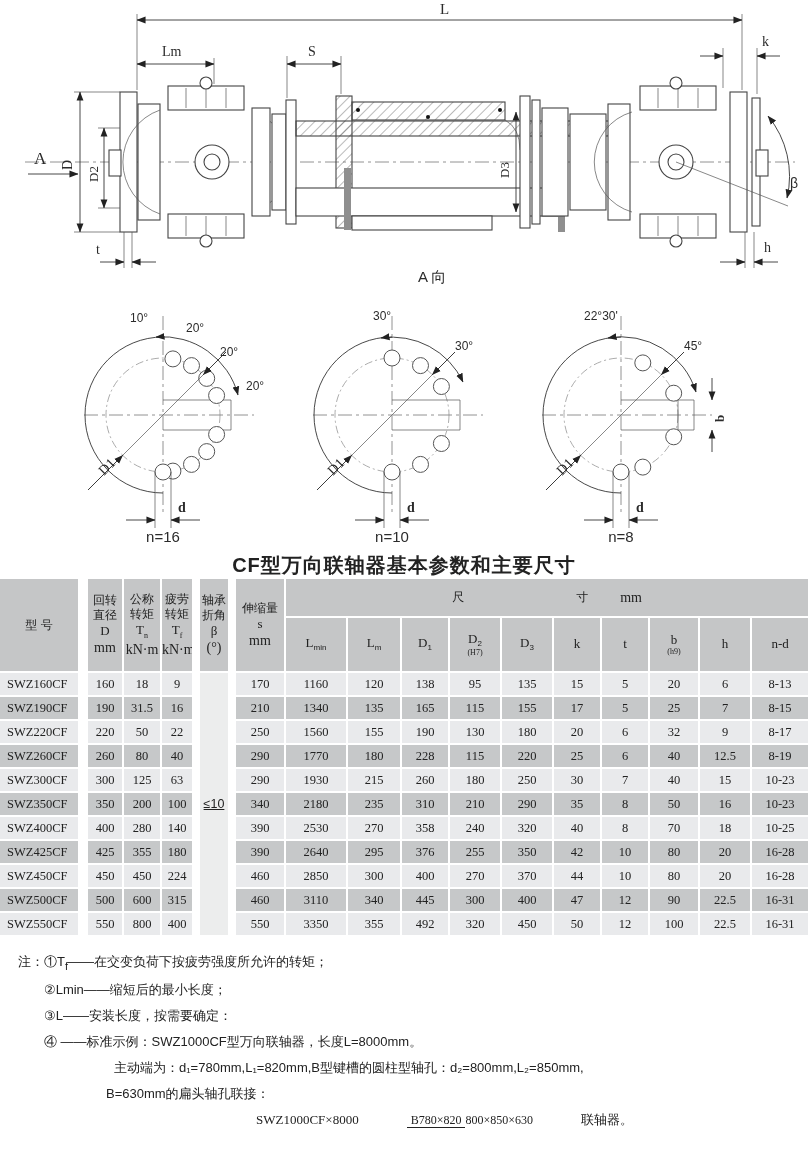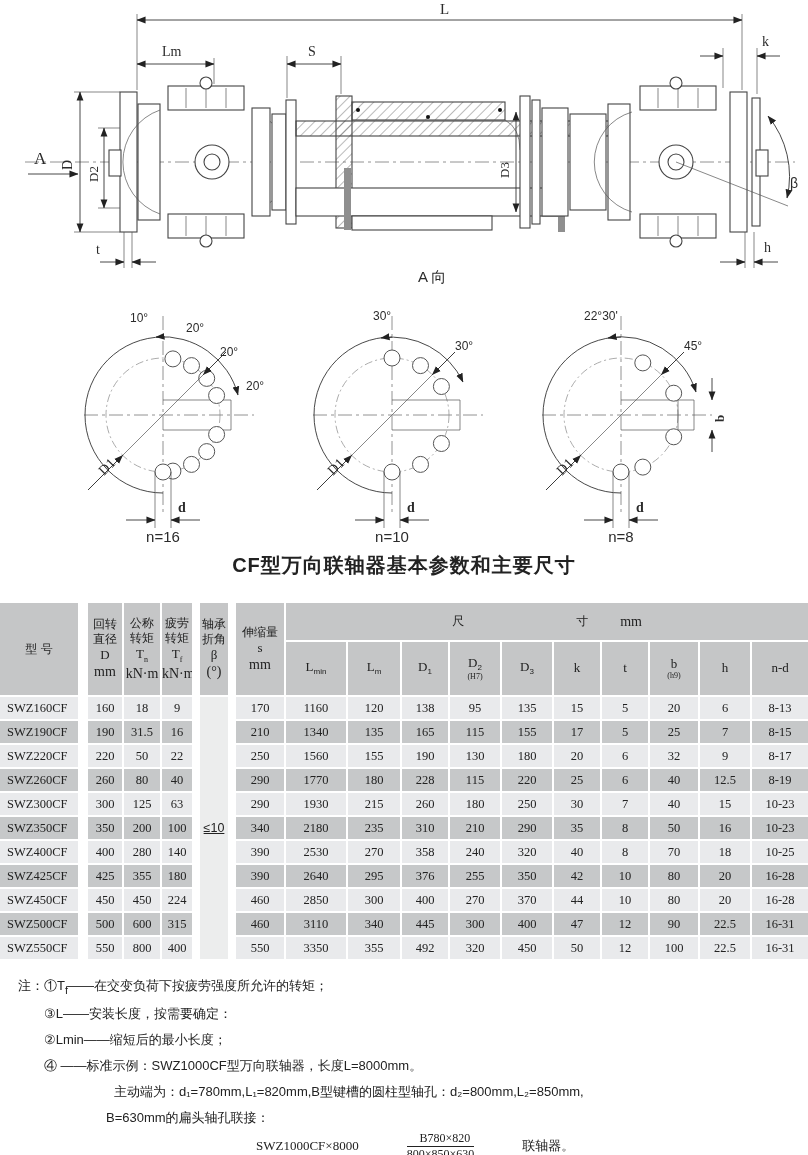--- a/index.html
+++ b/index.html
@@ -16,21 +16,21 @@
   .cl{stroke:#777;stroke-width:0.8;fill:none;stroke-dasharray:14 4 3 4;}
   .gray{fill:#8f8f8f;stroke:none;}
 
   
   .flanges{display:flex;justify-content:center;gap:14px;height:248px;}
   .hole{fill:#fff;stroke:#555;stroke-width:1;}
   .dash{stroke:#888;stroke-width:0.7;fill:none;stroke-dasharray:8 3 2 3;}
   .cap{font-size:15px;}
 
   
-  .title{text-align:center;font-size:20px;font-weight:bold;letter-spacing:1px;margin:4px 0 24px;}
+  .title{text-align:center;font-size:20px;font-weight:bold;letter-spacing:1px;margin:4px 0 0;}
 
   
   table.params{width:808px;table-layout:fixed;border-collapse:separate;border-spacing:0;font-size:12px;}
   .params th,.params td{border-right:2px solid #fff;border-bottom:2px solid #fff;
     text-align:center;vertical-align:middle;padding:0;overflow:hidden;}
   .params th:last-child,.params td:last-child{border-right:0;}
   .params th{background:#c5c6c7;font-weight:normal;font-size:12px;line-height:1.25;}
   .params th.r1{height:36px;}
   .params th.r2{height:52px;}
   .params th.big{height:92px;}
@@ -48,21 +48,21 @@
   .sizehead{display:flex;justify-content:center;align-items:center;}
   .sizehead .c1{margin-right:112px;}
   .sizehead .c2{margin-right:32px;}
 
   
   .notes{padding:12px 0 14px 18px;font-size:13px;line-height:2.0;}
   .notes .ind1{padding-left:26px;}
   .notes .ind2{padding-left:96px;}
   .notes .ind3{padding-left:88px;}
   .notes .ind4{padding-left:238px;display:flex;align-items:center;gap:40px;}
-  .frac{display:inline-flex;flex-direction:column;text-align:right;font-size:12px;
+  .frac{display:inline-flex;flex-direction:row;text-align:center;font-size:12px;
     line-height:1.2;margin:0 8px;font-family:"Liberation Serif",serif;}
   .frac .fn{border-bottom:1px solid #222;padding:0 4px;}
 </style>
 </head>
 <body>
 
 <div class="drawing-wrap">
 <svg width="808" height="300" viewBox="0 0 808 300">
   <defs>
     <pattern id="hatch" width="7" height="7" patternUnits="userSpaceOnUse" patternTransform="rotate(45)">
@@ -545,22 +545,22 @@
         <td>12</td>
         <td>100</td>
         <td>22.5</td>
         <td>16-31</td>
       </tr>
     </tbody>
 </table>
 
 <div class="notes">
   <div><span>注：①T</span><sub>f</sub><span>——在交变负荷下按疲劳强度所允许的转矩；</span></div>
+  <div class="ind1">②Lmin——缩短后的最小长度；</div>
   <div class="ind1">③L——安装长度，按需要确定：</div>
-  <div class="ind1">②Lmin——缩短后的最小长度；</div>
   <div class="ind1">④ ——标准示例：SWZ1000CF型万向联轴器，长度L=8000mm。</div>
   <div class="ind2">主动端为：d₁=780mm,L₁=820mm,B型键槽的圆柱型轴孔：d₂=800mm,L₂=850mm,</div>
   <div class="ind3">B=630mm的扁头轴孔联接：</div>
   <div class="ind4">
     <span class="lat">SWZ1000CF×8000</span>
     <span class="frac">
       <span class="fn">B780×820</span>
       <span class="fd">800×850×630</span>
     </span>
     <span>联轴器。</span>

